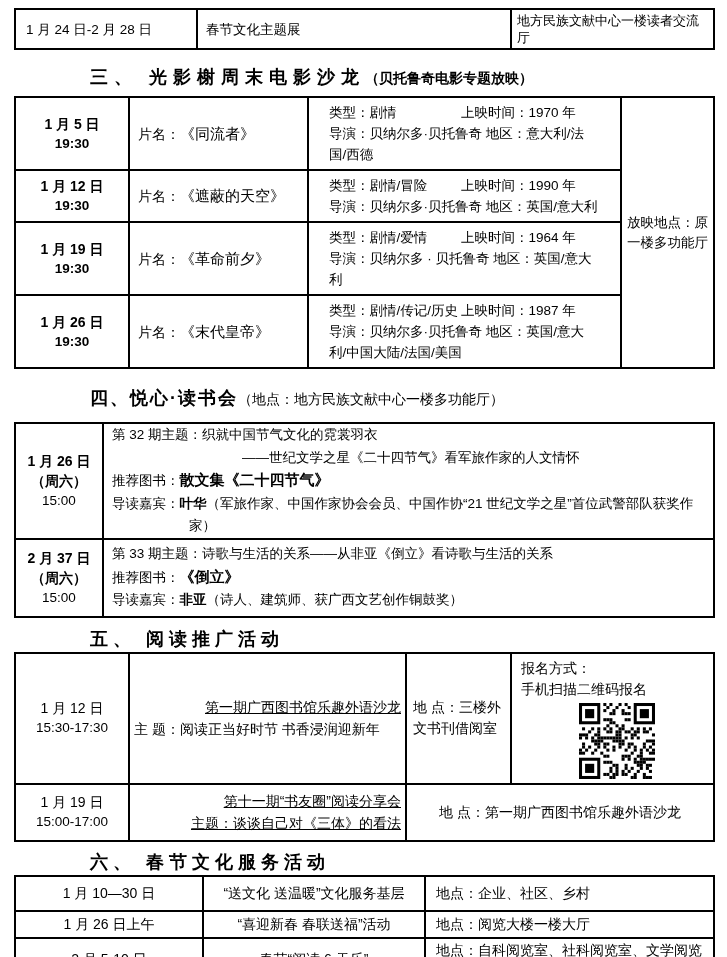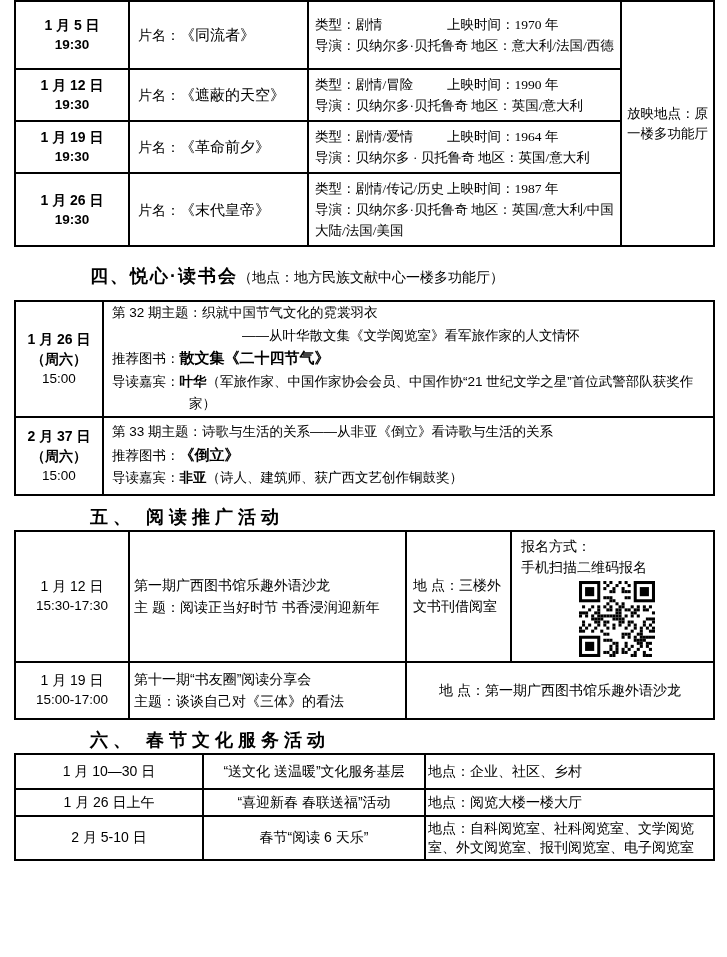--- a/index.html
+++ b/index.html
@@ -27,43 +27,60 @@
   .h6m { margin-top:7px;  margin-bottom:0; }
 
   .c { text-align:center; }
   .bold { font-weight:bold; }
   .date-cell { text-align:center; vertical-align:middle; font-weight:bold; line-height:20px; }
   .date-cell .time { font-size:13.5px; }
   .date-cell .time.normal, .normal { font-weight:normal; }
 
   .film-cell { padding-left:8px; }
   .film-cell .film-name { font-weight:normal; font-size:15px; }
-  .info-cell { padding:4px 6px; line-height:21px; font-size:13.5px;font-family:Liberation Serif, serif; }
+  .info-cell { padding:4px 20px; line-height:21px; font-size:13.5px; }
   .info-cell .type-span { display:inline-block; min-width:132px; }
   .venue-cell { padding:2px 5px; font-size:13.5px; line-height:20px; }
 
   .book-cell { padding:0 8px; line-height:22.5px; font-size:13.5px; }
   .book-cell .indent2 { padding-left:130px; }
   .book-cell .hang { padding-left:77px; text-indent:-77px; }
 
   .act-cell { padding:3px 4px; line-height:22px; }
-  .act-cell .l1 { text-align:left; }
+  .act-cell .l1 { text-align:right;text-decoration:underline; }
   .loc-small { padding:2px 6px; line-height:21px; }
   .signup-cell { padding:4px 0 4px 9px; vertical-align:top; line-height:21px; }
   .qr-wrap { width:76px; height:76px; margin:3px auto 0 auto; }
   .qr-wrap svg { display:block; }
 
-  .spring-loc { padding-left:2px; line-height:19px; }
+  .spring-loc { padding-left:10px; line-height:19px; }
 </style>
 </head>
 <body>
 
 <div class="page">
 
-
+  <table class="t-top">
+    <colgroup>
+        <col style="width:182px">
+        <col style="width:314px">
+        <col style="width:203px">
+      </colgroup>
+    <tbody>
+        <tr style="height:39px">
+      <td style="padding-left:10px">1 月 24 日-2 月 28 日</td>
+      <td style="padding-left:8px">春节文化主题展</td>
+      <td class="loc-cell">地方民族文献中心一楼读者交流厅</td>
+    </tr>
+  </tbody>
+    </table>
+
+  <div class="sec-heading h3m">
+    <span class="main">三、 光影榭周末电影沙龙</span><span class="note">（贝托鲁奇电影专题放映）</span>
+  </div>
 
   <table>
     <colgroup>
         <col style="width:114px">
         <col style="width:179px">
         <col style="width:313px">
         <col style="width:93px">
       </colgroup>
     <tbody>
         <tr style="height:68px">
@@ -133,21 +150,21 @@
       </colgroup>
     <tbody>
         <tr style="height:112px">
       <td class="date-cell">
         <div>1 月 26 日</div>
         <div>（周六）</div>
         <div class="time normal">15:00</div>
       </td>
       <td class="book-cell">
         <div>第 32 期主题：织就中国节气文化的霓裳羽衣</div>
-        <div class="indent2">——从叶华散文集《文学阅览室》看军旅作家的人文情怀</div>
+        <div class="indent2">——世纪文学之星《二十四节气》看军旅作家的人文情怀</div>
         <div><span>推荐图书：</span><span class="bold" style="font-size:15px">散文集《二十四节气》</span></div>
         <div class="hang"><span>导读嘉宾：</span><span class="bold">叶华</span><span>（军旅作家、中国作家协会会员、中国作协“21 世纪文学之星”首位武警部队获奖作家）</span></div>
       </td>
     </tr>
     <tr style="height:78px">
       <td class="date-cell">
         <div>2 月 37 日</div>
         <div>（周六）</div>
         <div class="time normal">15:00</div>
       </td>

